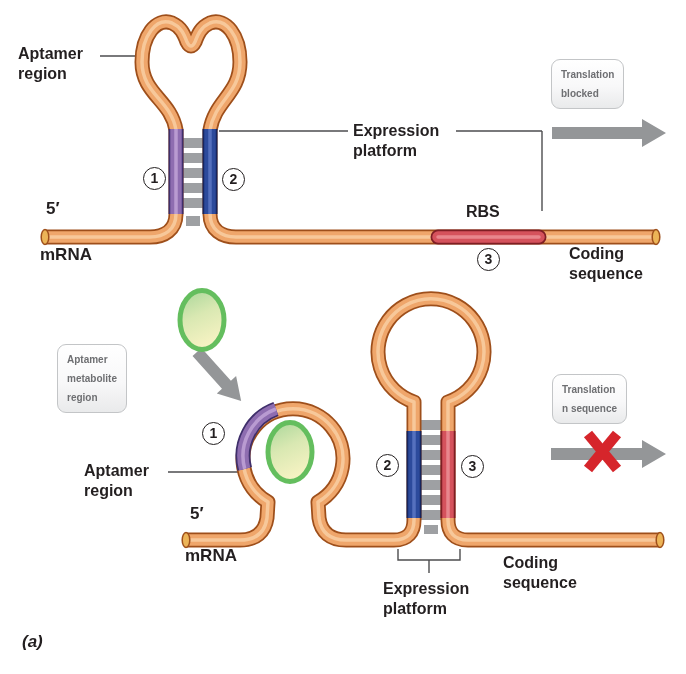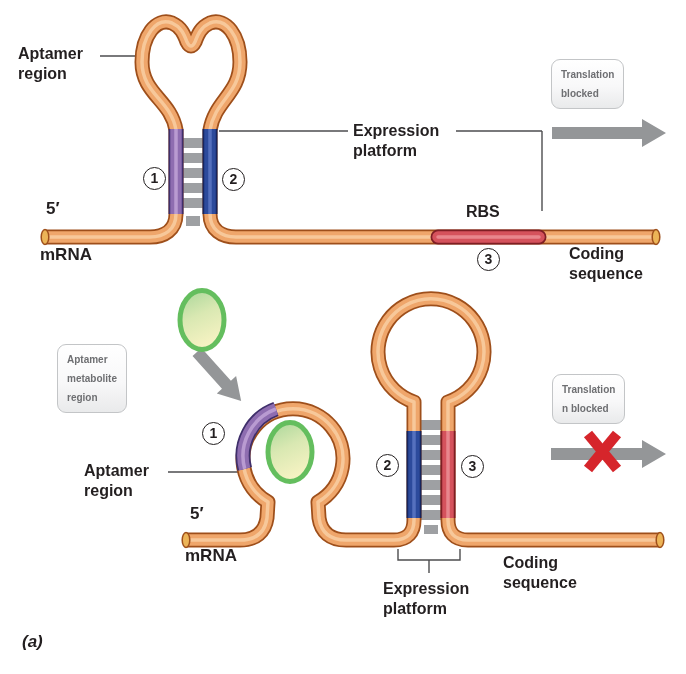--- a/index.html
+++ b/index.html
@@ -253,21 +253,21 @@
   </div>
   <div class="stepnum" style="left:376px;top:454px;">
     <span>2</span>
   </div>
   <div class="stepnum" style="left:461px;top:455px;">
     <span>3</span>
   </div>
 
   <div class="status-box" style="left:552px;top:374px;">
     <span>Translation</span>
-    <span>n blocked</span>
+    <span>n sequence</span>
   </div>
 
   <div class="lbl" style="left:383px;top:579px;">
     <span>Expression</span>
     <span>platform</span>
   </div>
   <div class="lbl" style="left:503px;top:553px;">
     <span>Coding</span>
     <span>sequence</span>
   </div>

